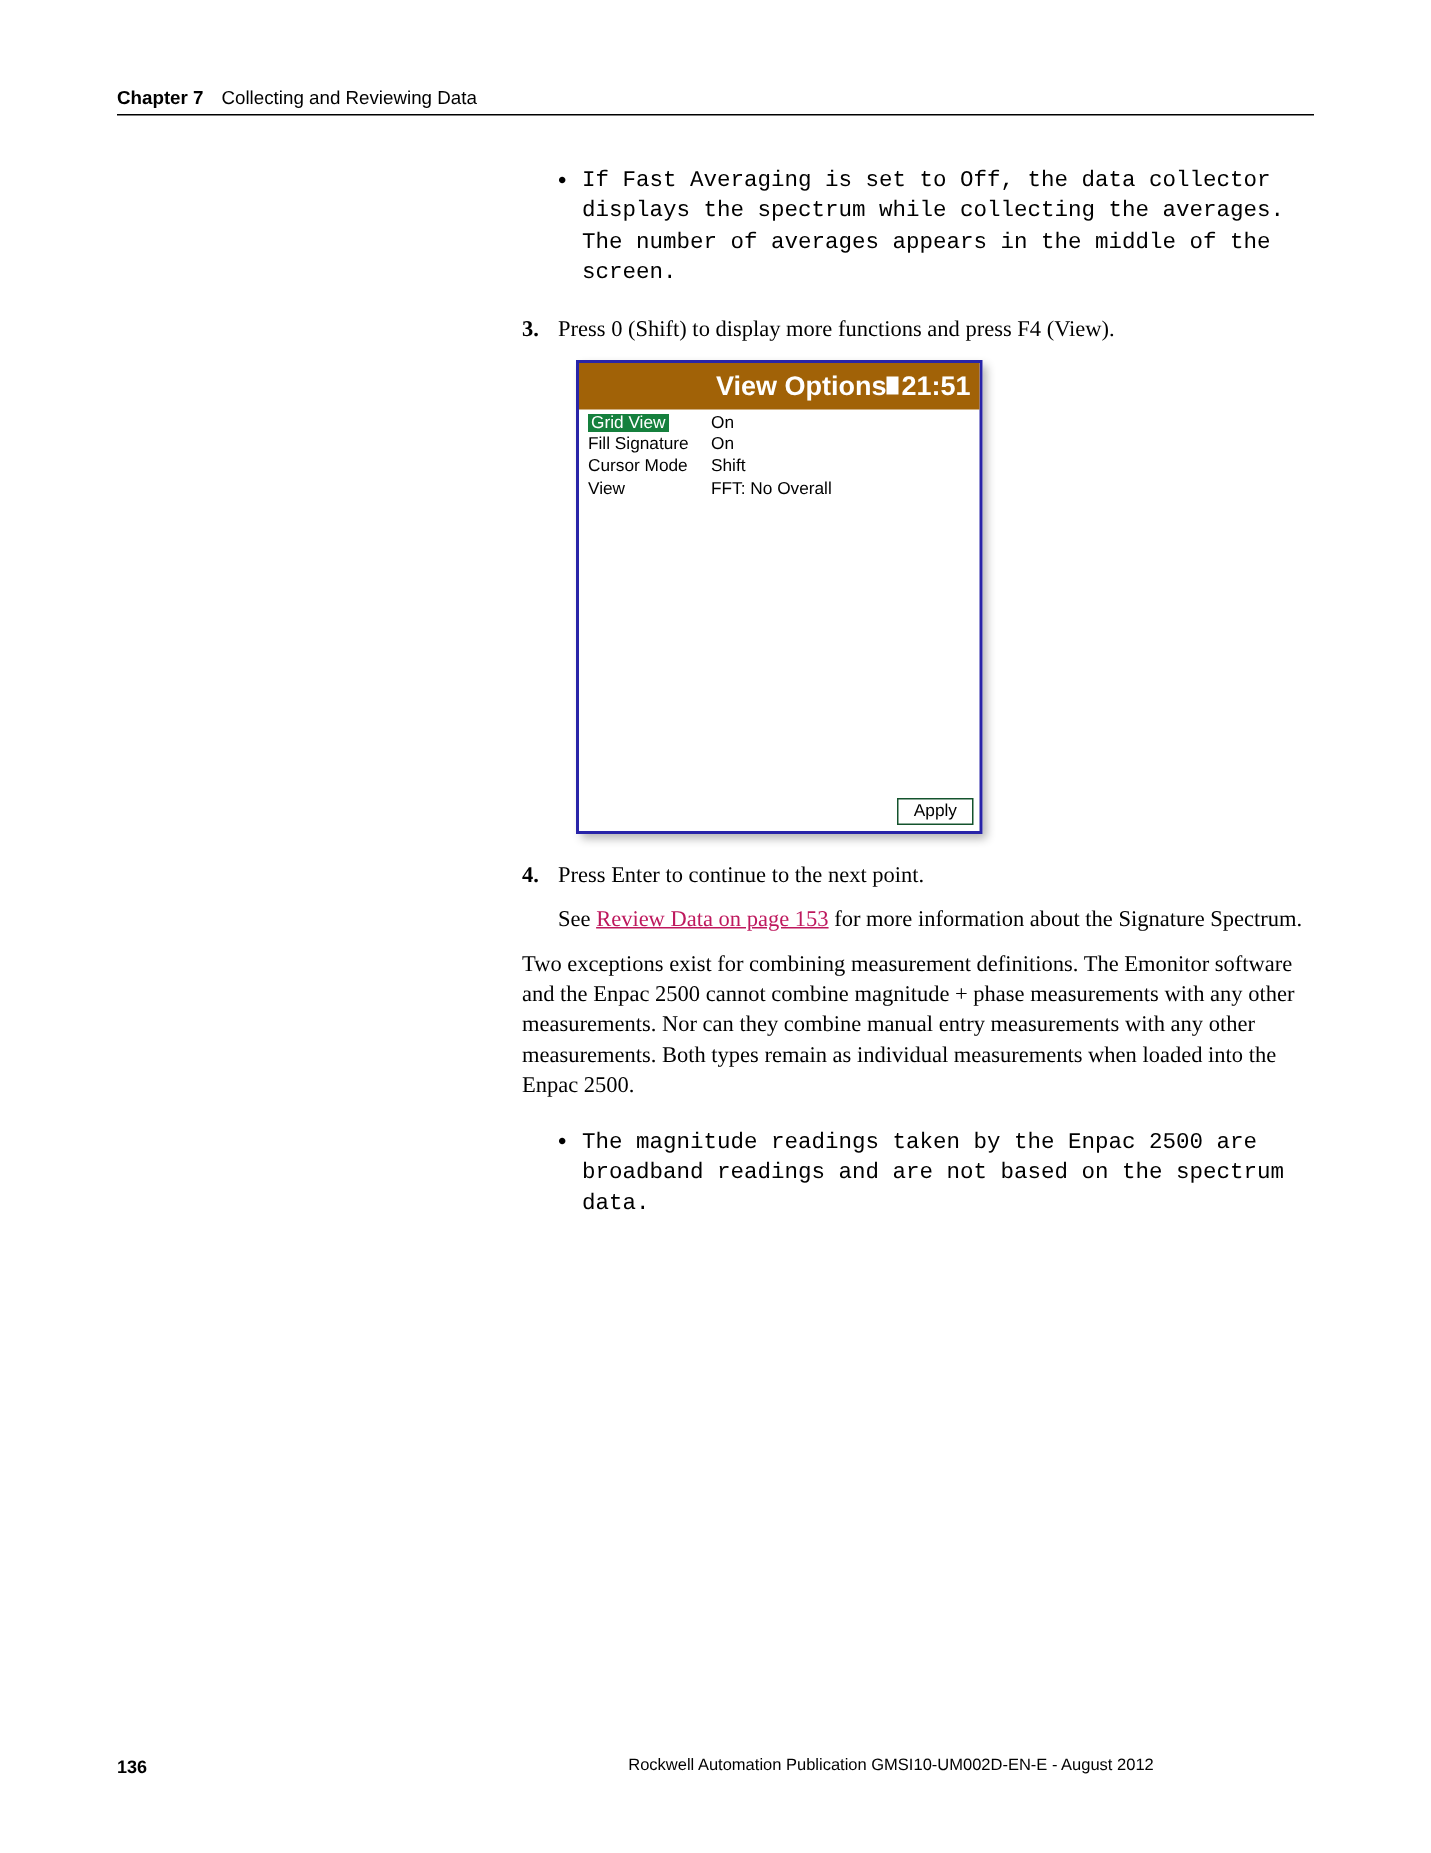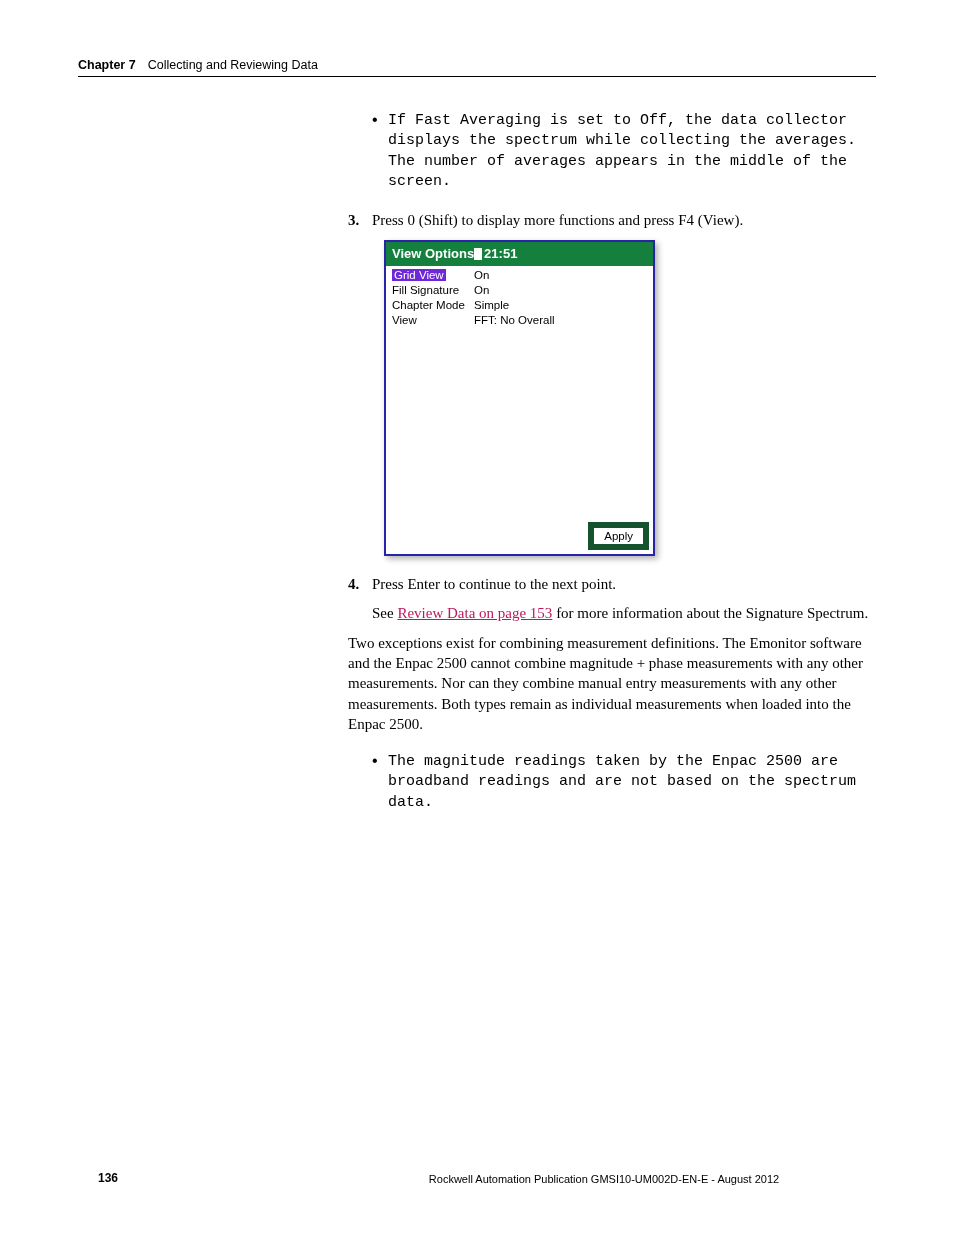--- a/index.html
+++ b/index.html
@@ -75,27 +75,27 @@
     .device-screen {
       width: 271px;
       height: 316px;
       border: 2px solid #2824a8;
       background: #fff;
       position: relative;
       box-shadow: 3px 3px 6px rgba(0,0,0,0.3);
       font-family: Arial, sans-serif;
     }
     .device-titlebar {
-      background: #15803d;
+      background: #a16207;
       color: #fff;
-      font-size: 13px;
+      font-size: 18px;
       font-weight: bold;
       padding: 3px 6px 3px 6px;
       display: flex;
-      justify-content: flex-start;
+      justify-content: flex-end;
       align-items: center;
     }
     .device-time {
       display: flex;
       align-items: center;
       gap: 2px;
     }
     .batt-icon {
       display: inline-block;
       width: 8px;
@@ -109,29 +109,29 @@
       line-height: 1.3;
       color: #000;
     }
     .device-row {
       display: flex;
     }
     .device-row .lbl {
       width: 82px;
     }
     .device-row.highlighted .lbl span {
-      background: #6d28d9;
+      background: #15803d;
       color: #fff;
       padding: 0 2px;
     }
     .apply-btn {
       position: absolute;
       bottom: 4px;
       right: 4px;
-      border: 6px solid #14532d;
+      border: 1px solid #14532d;
       background: #fff;
       font-size: 11.5px;
       padding: 2px 10px;
       font-family: Arial, sans-serif;
     }
     .section-heading {
       font-family: Arial, Helvetica, sans-serif;
       font-style: italic;
       font-size: 15px;
       margin-top: 28px;
@@ -144,24 +144,23 @@
     .link {
       color: #be185d;
       text-decoration: underline;
     }
     .footer {
       position: absolute;
       bottom: 50px;
       left: 78px;
       right: 78px;
       display: flex;
-      align-items: flex-end;
+      align-items: flex-start;
       font-family: Arial, Helvetica, sans-serif;
       font-size: 11px;
-      margin-left: 20px;
     }
     .page-num {
       font-weight: bold;
       font-size: 12px;
       width: 234px;
     }
     .pub-info {
       flex: 1;
       text-align: center;
     }
@@ -196,22 +195,22 @@
           <div class="device-body">
             <div class="device-row highlighted">
               <div class="lbl"><span>Grid View</span></div>
               <div>On</div>
             </div>
             <div class="device-row">
               <div class="lbl">Fill Signature</div>
               <div>On</div>
             </div>
             <div class="device-row">
-              <div class="lbl">Chapter Mode</div>
-              <div>Simple</div>
+              <div class="lbl">Cursor Mode</div>
+              <div>Shift</div>
             </div>
             <div class="device-row">
               <div class="lbl">View</div>
               <div>FFT: No Overall</div>
             </div>
           </div>
           <button class="apply-btn">Apply</button>
         </div>
       </div>
     </li>

